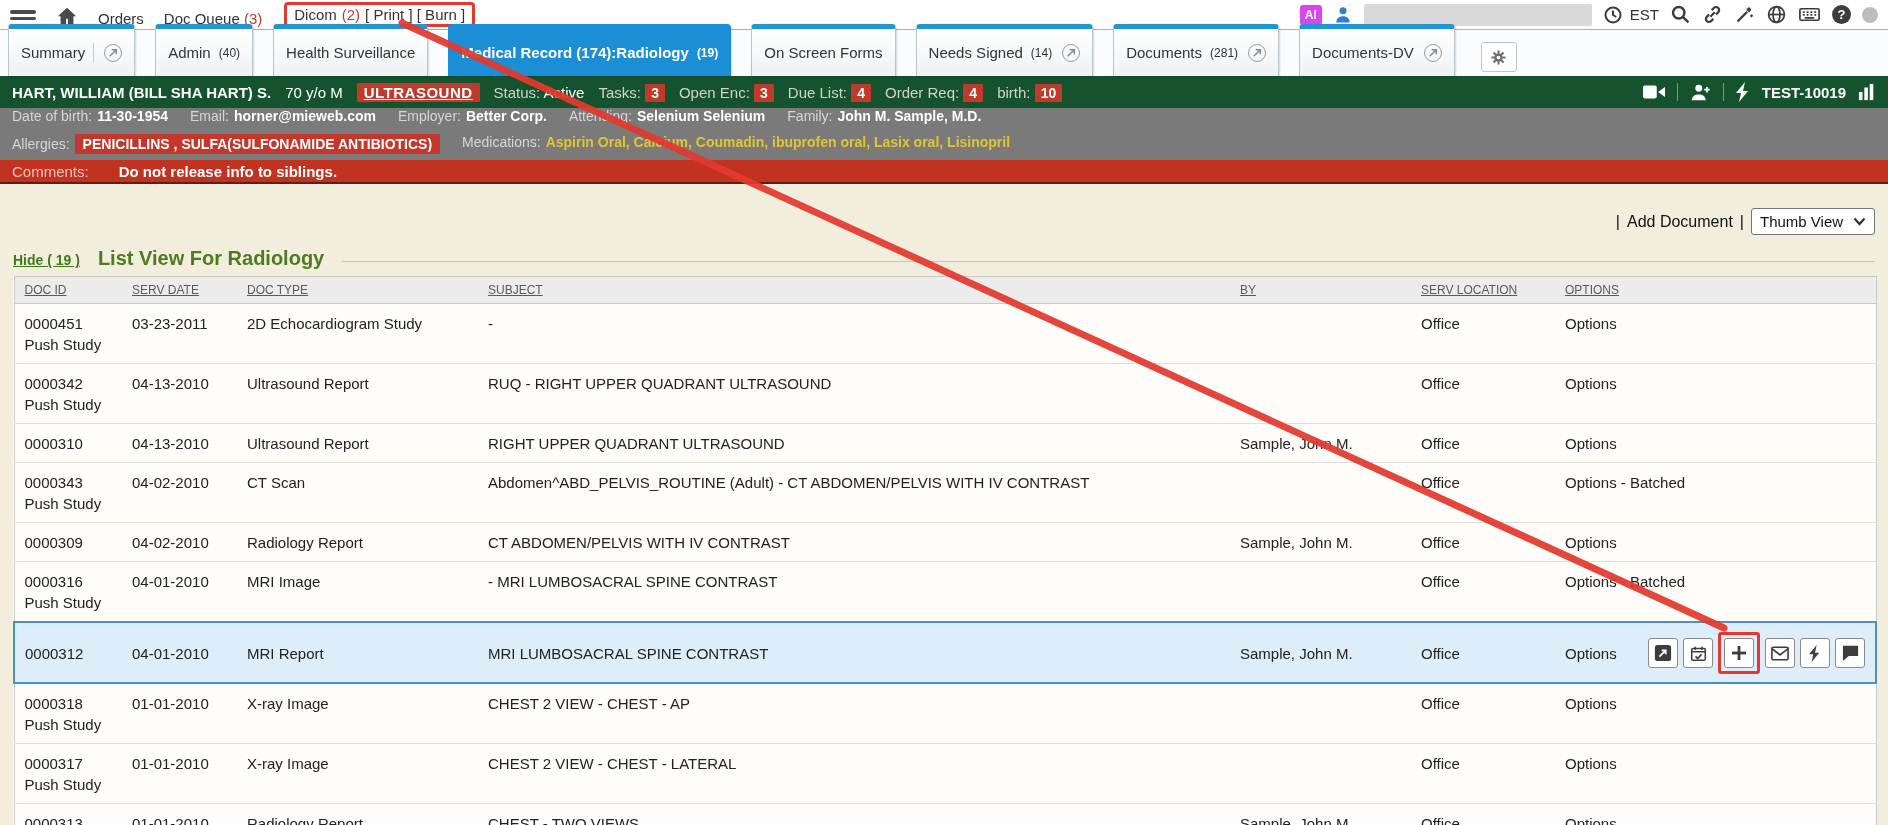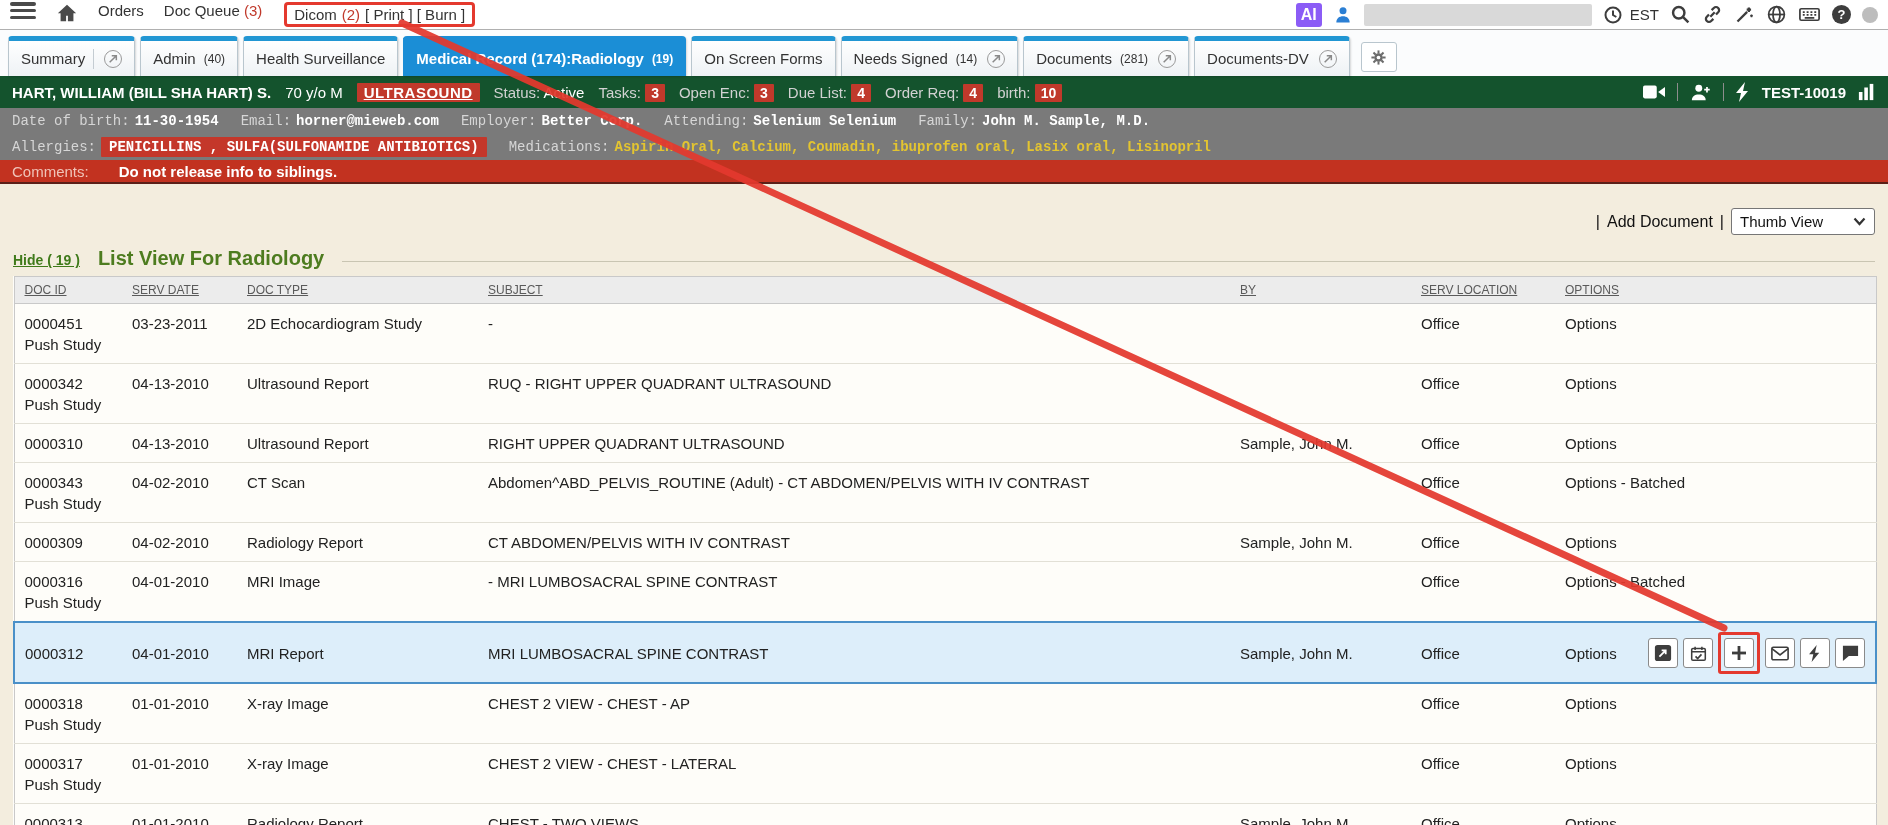--- a/index.html
+++ b/index.html
@@ -3,39 +3,39 @@
 <meta charset="utf-8">
 <style>
   * { box-sizing: border-box; margin: 0; padding: 0; }
   html,body { width:1888px; height:825px; overflow:hidden; }
   body { font-family:"Liberation Sans", sans-serif; background:#f3edde; position:relative; }
   svg { display:block; }
 
   
   .menubar { height:30px; background:#fff; border-bottom:1px solid #b0b0b0;
              display:flex; align-items:center; padding:0 10px; }
-  .menubar-left { display:flex; align-items:flex-start; gap:20px; }
+  .menubar-left { display:flex; align-items:flex-end; gap:20px; }
   .hamburger { width:26px; height:17px; display:flex; flex-direction:column; justify-content:space-between; cursor:pointer; }
   .hamburger span { display:block; height:3.5px; background:#4a4a4a; border-radius:2px; }
   .menu-item { font-size:15px; color:#333; white-space:nowrap; cursor:pointer; }
   .red-count { color:#c0392b; }
   .dicom-box { display:flex; align-items:center; gap:5px; border:3px solid #e4392e; border-radius:4px;
                padding:1px 7px; margin-left:2px; }
   .menubar-right { margin-left:auto; display:flex; align-items:center; gap:11px; }
-  .ai-badge { background:#8b5cf6; color:#fff; font-weight:bold; font-size:16px; padding:3px 5px; border-radius:3px;margin-left:16px; }
+  .ai-badge { background:#d946ef; color:#fff; font-weight:bold; font-size:12px; padding:3px 5px; border-radius:3px;margin-left:16px; }
   .redacted { width:228px; height:22px; background:#d9d9d9; border-radius:2px; }
   .tz { font-size:15px; color:#333; margin-left:-4px; }
   .tool-icon { color:#3d3d3d; }
   .q-circle { width:19px; height:19px; border-radius:50%; background:#3d3d3d; color:#fff;
               font-size:13px; font-weight:bold; display:flex; align-items:center; justify-content:center; }
   .gray-dot { width:16px; height:16px; border-radius:50%; background:#bdbdbd; }
 
   
   .tabbar { height:46px; background:#fbfcfd; display:flex; align-items:flex-end; padding:0 0 0 8px; }
-  .tab { display:flex; align-items:center; gap:8px; height:40px; margin-right:5px; padding:0 12px;
+  .tab { display:flex; align-items:center; gap:8px; height:52px; margin-right:20px; padding:0 12px;
          background:linear-gradient(#ffffff,#eef2f5); border:1px solid #b9c6ce; border-bottom:none;
          border-top:5px solid #2196d3; border-radius:4px 4px 0 0; font-size:15px; color:#333;
          white-space:nowrap; cursor:pointer; box-shadow:1px 1px 2px rgba(0,0,0,.15); }
   .tab .count { font-size:12px; }
   .tab.active { background:#1b8ed6; border-color:#1b8ed6; color:#fff; font-weight:bold; }
   .popout { width:18px; height:18px; border:1px solid #9a9a9a; border-radius:50%;
             display:flex; align-items:center; justify-content:center; color:#8a8a8a;
             border-left-width:1px; margin-left:2px; }
   .tab .divider-v { width:1px; height:20px; background:#c4ccd2; }
   .gear-tab { height:30px; width:36px; background:#fff; border:1px solid #b9c6ce; border-radius:3px;
@@ -47,40 +47,40 @@
   .patientbar .name { font-weight:bold; }
   .badge-red { background:#c0392b; color:#fff; font-weight:bold; padding:1px 7px; border-radius:1px; }
   .badge-red.u { text-decoration:underline; letter-spacing:.5px; }
   .count-badge { background:#c0392b; color:#fff; font-weight:bold; font-size:14px; padding:1px 6px; border-radius:1px; }
   .dim-label { color:#d2d2d2; }
   .patient-right { margin-left:auto; display:flex; align-items:center; gap:12px; color:#fff; }
   .pr-sep { width:1px; height:18px; background:#8d8d8d; }
 
   
   .demobar { background:#7a7a7a; color:#fff; font-size:14px; }
-  .demo-line { height:26px; display:flex; align-items:center; gap:22px; padding:0 12px; white-space:nowrap;font-family:Liberation Mono, monospace; }
+  .demo-line { height:26px; display:flex; align-items:flex-start; gap:22px; padding:0 12px; white-space:nowrap; }
   .demo-line .pair { display:flex; align-items:center; gap:5px; }
   .demo-label { color:#d6d6d6; }
   .demo-value { color:#fff; font-weight:bold; }
   .allergy-badge { background:#c4372a; color:#fff; font-weight:bold; padding:2px 8px; border-radius:1px; }
   .meds { color:#e3c430; font-weight:bold; }
 
   
   .commentsbar { height:24px; background:#c23220; display:flex; align-items:center; gap:30px;
                  padding:0 12px; font-size:15px; border-bottom:2px solid #5b2018; }
   .commentsbar .c-label { color:#f0c3b8; }
   .commentsbar .c-value { color:#fff; font-weight:bold; }
 
   
   .content { padding:0 13px; }
   .toolbar-row { margin-top:24px; display:flex; justify-content:flex-end; align-items:center;
                  gap:7px; font-size:16px; color:#111; }
   .add-doc { cursor:pointer; }
   .pipe { color:#111; }
-  .select-box { width:144px; height:27px; background:#fff; border:1px solid #767676; border-radius:3px;
+  .select-box { width:124px; height:27px; background:#fff; border:1px solid #767676; border-radius:3px;
                 display:flex; align-items:center; justify-content:space-between; padding:0 8px;
                 font-size:15px; color:#111; cursor:pointer; }
 
   .list-header { margin-top:12px; display:flex; align-items:baseline; gap:18px; }
   .hide-link { font-size:14px; font-weight:bold; color:#3f7a1a; text-decoration:underline; cursor:pointer; }
   .list-title { font-size:20px; font-weight:bold; color:#4d7c1f; }
   .legend-line { flex:1; height:1px; background:#c9c5b2; align-self:center; margin-top:6px; }
 
   table.doc-table { width:1862px; border-collapse:collapse; margin-top:6px; background:#fefdf9;
                     border:1px solid #c9c9c9; table-layout:fixed; }

